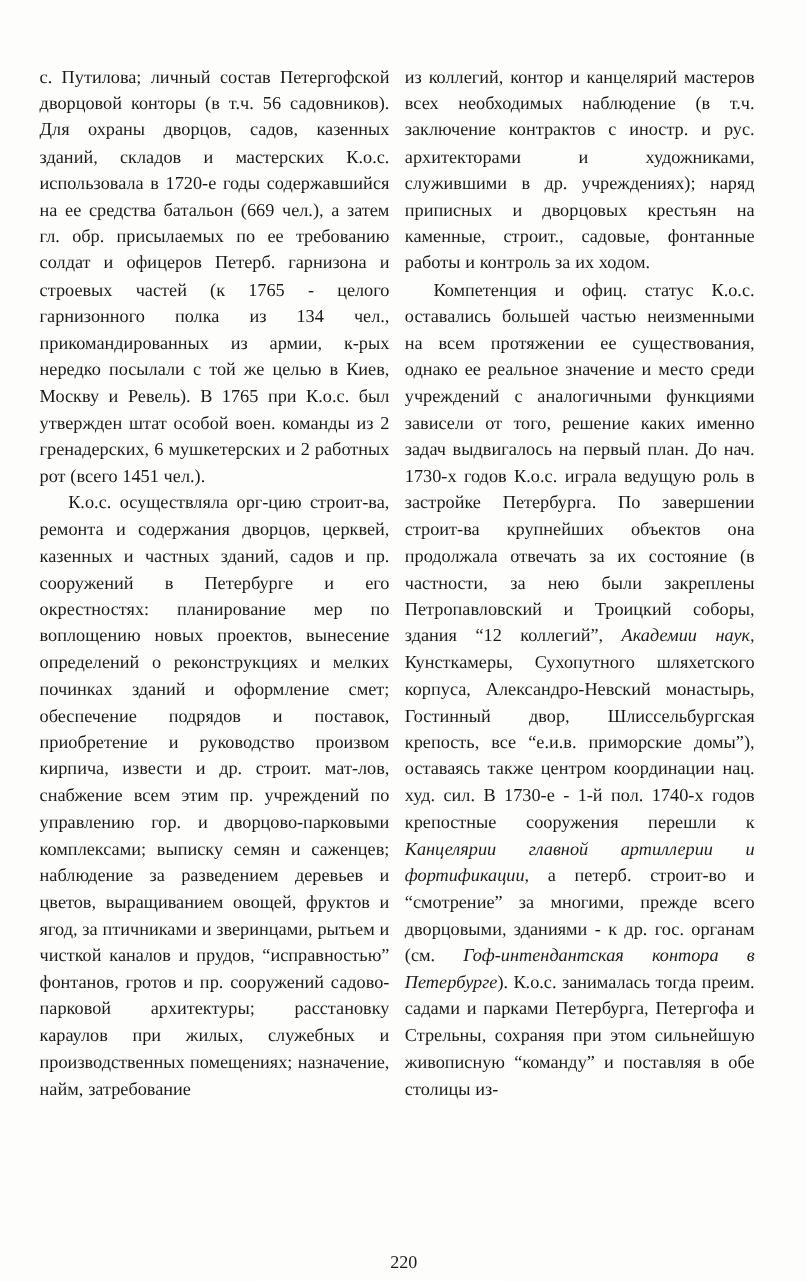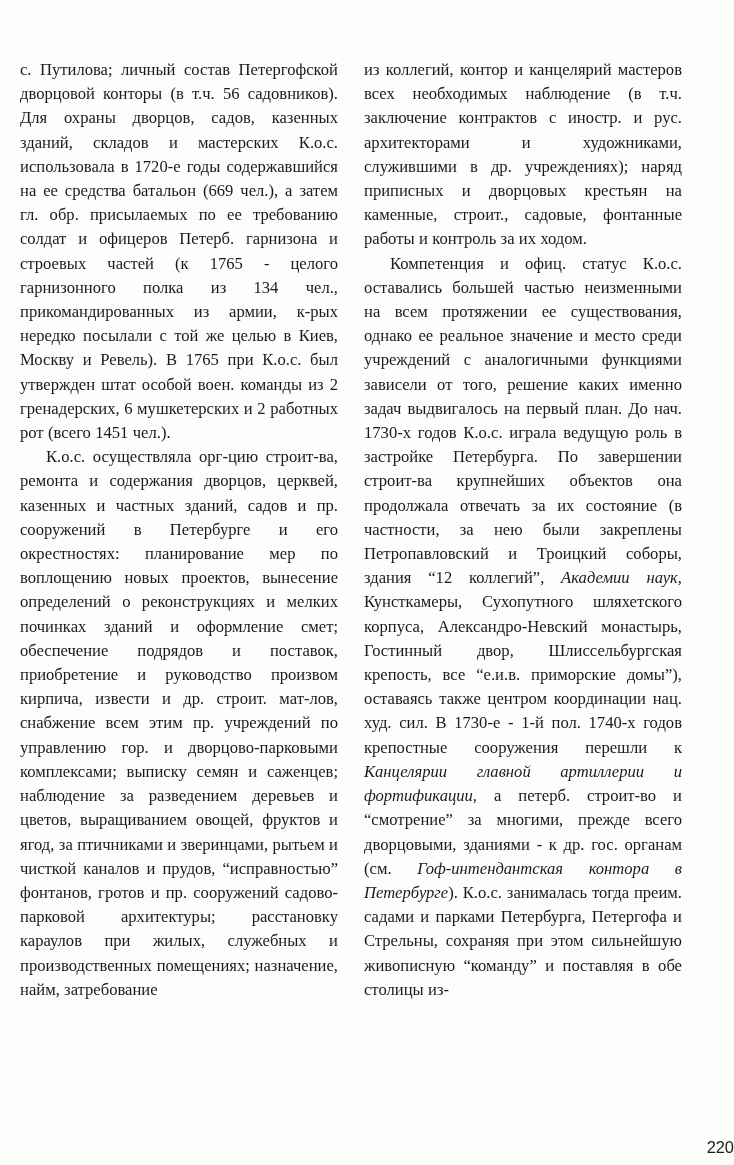--- a/index.html
+++ b/index.html
@@ -18,25 +18,25 @@
   .page {
     position: absolute;
     left: 0;
     top: 0;
     width: 734px;
     height: 1165px;
     background: #fdfdfb;
   }
   .columns {
     position: absolute;
-    left: 20px;
+    left: 36px;
     top: 58px;
     width: 662px;
     display: flex;
-    gap: 26px;
+    gap: 14px;
   }
   .col {
     width: 318px;
   }
   .col p {
     margin: 0;
     text-align: justify;
     text-justify: inter-word;
     font-size: 16.6px;
     line-height: 24.2px;
@@ -50,23 +50,23 @@
     margin-top: 0;
   }
   .italic {
     font-style: italic;
   }
   .page-number {
     position: absolute;
     left: 0;
     top: 1138px;
     width: 734px;
-    text-align: right;
+    text-align: center;
     font-size: 16.4px;
-    font-family: Liberation Sans, sans-serif;
+    font-family: Liberation Serif, serif;
   }
 </style>
 </head>
 <body>
 
 <div class="page">
   <div class="columns">
     <div class="col" id="left-col">
         <p><span>с. Путилова; личный состав Петергофской дворцовой конторы (в т.ч. 56 садовников). Для охраны дворцов, садов, казенных зданий, складов и мастерских К.о.с. использовала в 1720-е годы содержавшийся на ее средства батальон (669 чел.), а затем гл. обр. присылаемых по ее требованию солдат и офицеров Петерб. гарнизона и строевых частей (к 1765 - целого гарнизонного полка из 134 чел., прикомандированных из армии, к-рых нередко посылали с той же целью в Киев, Москву и Ревель). В 1765 при К.о.с. был утвержден штат особой воен. команды из 2 гренадерских, 6 мушкетерских и 2 работных рот (всего 1451 чел.).</span></p>
         <p class="indent"><span>К.о.с. осуществляла орг-цию строит-ва, ремонта и содержания дворцов, церквей, казенных и частных зданий, садов и пр. сооружений в Петербурге и его окрестностях: планирование мер по воплощению новых проектов, вынесение определений о реконструкциях и мелких починках зданий и оформление смет; обеспечение подрядов и поставок, приобретение и руководство произвом кирпича, извести и др. строит. мат-лов, снабжение всем этим пр. учреждений по управлению гор. и дворцово-парковыми комплексами; выписку семян и саженцев; наблюдение за разведением деревьев и цветов, выращиванием овощей, фруктов и ягод, за птичниками и зверинцами, рытьем и чисткой каналов и прудов, “исправностью” фонтанов, гротов и пр. сооружений садово-парковой архитектуры; расстановку караулов при жилых, служебных и производственных помещениях; назначение, найм, затребование</span></p>

